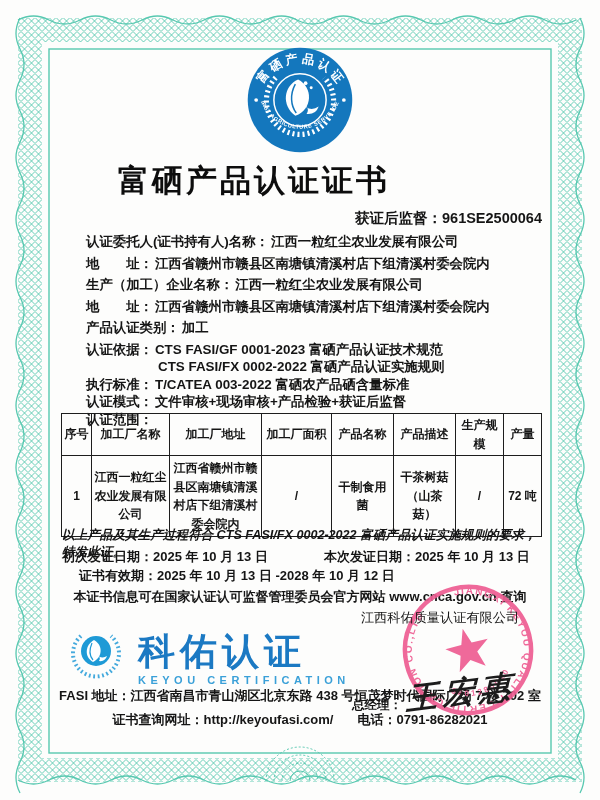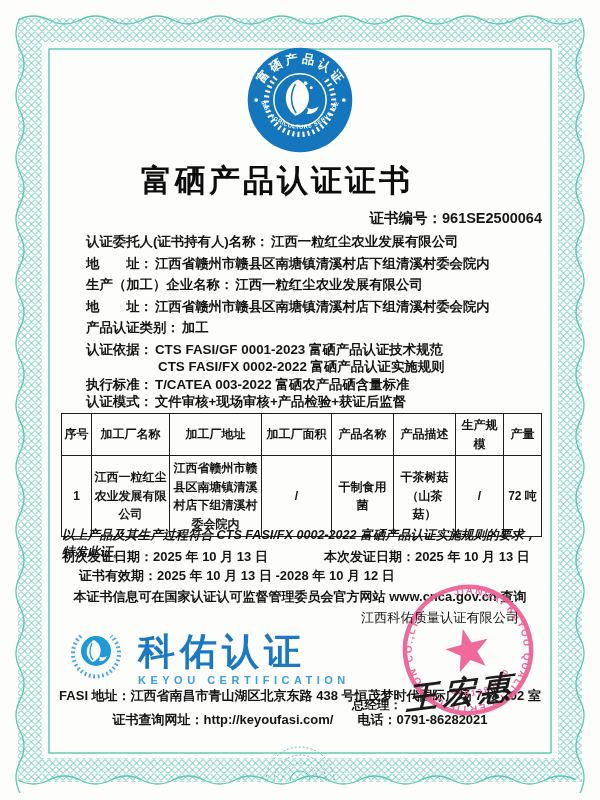--- a/index.html
+++ b/index.html
@@ -6,21 +6,21 @@
   .page{
     position:relative;width:600px;height:800px;background:#fdfdfc;overflow:hidden;
     font-family:"Liberation Sans","DejaVu Sans",sans-serif;color:#151515;
   }
   .frame{position:absolute;left:0;top:0;z-index:0;}
   .content{position:absolute;left:0;top:0;width:600px;height:800px;z-index:2;}
 
   .badge{position:absolute;left:244px;top:44px;}
   .page-title{
     position:absolute;left:0;top:160px;width:508px;text-align:center;
-    font-size:31px;font-weight:bold;letter-spacing:3px;color:#0d0d0d;padding-left:23px;
+    font-size:31px;font-weight:bold;letter-spacing:3px;color:#0d0d0d;
   }
   .cert-no{
     position:absolute;right:58px;top:209px;font-size:14.5px;font-weight:bold;
   }
   .fields{position:absolute;left:62px;top:234px;width:482px;}
   .frow{font-size:13.4px;font-weight:bold;line-height:16px;margin-bottom:5.5px;white-space:nowrap;margin-left:24px;}
   .frow.tight{margin-bottom:1.5px;}
   .frow.indent{padding-left:72px;}
   .flabel{margin-right:2px;}
 
@@ -109,33 +109,34 @@
         <path d="M55 43 C49 54 50 66 56 74" stroke="#1477bd" stroke-width="1.6" fill="none"></path>
         <path d="M60 62 q10 12 20 5 q-3 9 -13 8 q5 -7 -7 -13 Z" fill="#ffffff"></path>
         <circle cx="66" cy="42" r="2" fill="#ffffff"></circle>
         <circle cx="72" cy="47" r="1.6" fill="#ffffff"></circle>
       </g>
     </svg>
 
     <div class="page-title">富硒产品认证证书</div>
 
     <div class="cert-no">
-      <span>证书编号：</span><span>961SE2500064</span>
+      <span>获证后监督：</span><span>961SE2500064</span>
     </div>
 
     <div class="fields">
       <div class="frow"><span class="flabel">认证委托人(证书持有人)名称：</span><span>江西一粒红尘农业发展有限公司</span></div>
       <div class="frow"><span class="flabel">地　　址：</span><span>江西省赣州市赣县区南塘镇清溪村店下组清溪村委会院内</span></div>
       <div class="frow"><span class="flabel">生产（加工）企业名称：</span><span>江西一粒红尘农业发展有限公司</span></div>
       <div class="frow"><span class="flabel">地　　址：</span><span>江西省赣州市赣县区南塘镇清溪村店下组清溪村委会院内</span></div>
       <div class="frow"><span class="flabel">产品认证类别：</span><span>加工</span></div>
       <div class="frow tight"><span class="flabel">认证依据：</span><span>CTS FASI/GF 0001-2023 富硒产品认证技术规范</span></div>
       <div class="frow tight indent"><span>CTS FASI/FX 0002-2022 富硒产品认证实施规则</span></div>
       <div class="frow tight"><span class="flabel">执行标准：</span><span>T/CATEA 003-2022 富硒农产品硒含量标准</span></div>
       <div class="frow tight"><span class="flabel">认证模式：</span><span>文件审核+现场审核+产品检验+获证后监督</span></div>
+      <div class="frow tight"><span class="flabel">认证范围：</span></div>
     </div>
 
     <table class="scope-table">
       <colgroup>
         <col style="width:30px">
           <col style="width:78px">
           <col style="width:92px">
           <col style="width:70px">
         <col style="width:62px">
           <col style="width:62px">

